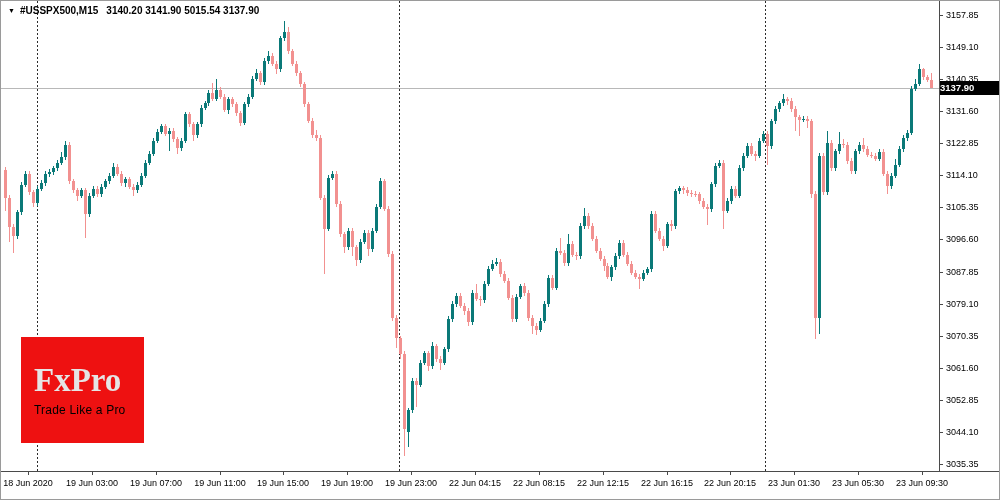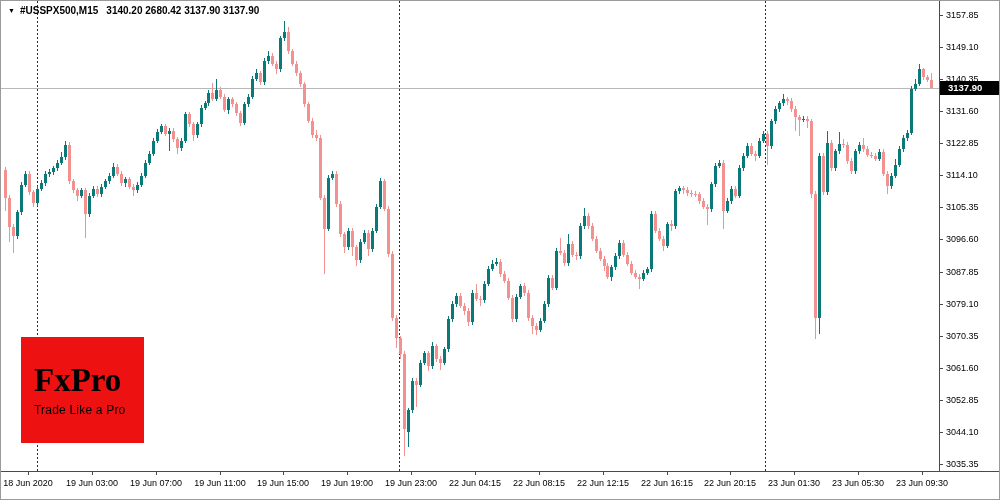--- a/index.html
+++ b/index.html
@@ -5,27 +5,27 @@
   html,body{margin:0;padding:0;background:#fff;}
   #app{position:relative;width:1000px;height:500px;background:#ffffff;
        border:1px solid #9a9a9a;box-sizing:border-box;overflow:hidden;
        font-family:"Liberation Sans",sans-serif;-webkit-font-smoothing:none;}
   #chart-svg{position:absolute;left:0;top:0;}
   .chart-title{position:absolute;left:7px;top:4px;font-size:10px;font-weight:700;color:#000;
                letter-spacing:0;white-space:nowrap;z-index:5;}
   .chart-title .marker{font-size:7px;margin-right:5px;vertical-align:1px;}
   .chart-title .ohlc{margin-left:8px;}
   .price-tag{position:absolute;left:939px;top:80px;width:60px;height:14px;background:#000;
-             color:#fff;font-size:9.5px;font-weight:700;line-height:14px;padding-left:8px;
+             color:#fff;font-size:9.5px;font-weight:700;line-height:14px;padding-left:0;
              box-sizing:border-box;z-index:6;}
   .logo{position:absolute;left:20px;top:336px;width:123px;height:106px;background:#ee1111;
         display:flex;flex-direction:column;justify-content:center;padding-left:13px;
         box-sizing:border-box;z-index:4;}
   .logo .brand{font-family:"Liberation Serif",serif;font-weight:700;font-size:33px;
-               color:#000000;line-height:1;}
+               color:#e5e5e5;line-height:1;}
   .logo .tagline{font-size:12px;color:#000000;margin-top:6px;letter-spacing:.2px;}
 </style>
 </head>
 <body>
 
 <div id="app">
   <svg id="chart-svg" width="1000" height="500" shape-rendering="crispEdges">
       <line x1="36.5" y1="0" x2="36.5" y2="470" stroke="#2b2b2b" stroke-width="1" stroke-dasharray="2,2"></line>
       <line x1="398.5" y1="0" x2="398.5" y2="470" stroke="#2b2b2b" stroke-width="1" stroke-dasharray="2,2"></line>
       <line x1="764.5" y1="0" x2="764.5" y2="470" stroke="#2b2b2b" stroke-width="1" stroke-dasharray="2,2"></line>
@@ -556,21 +556,21 @@
       <text x="729" y="485" fill="#000000" font-size="9px" font-family="Liberation Sans, sans-serif" text-anchor="middle">22 Jun 20:15</text>
       <line x1="793.5" y1="470" x2="793.5" y2="474" stroke="#4a4a4a" stroke-width="1"></line>
       <text x="793" y="485" fill="#000000" font-size="9px" font-family="Liberation Sans, sans-serif" text-anchor="middle">23 Jun 01:30</text>
       <line x1="857.5" y1="470" x2="857.5" y2="474" stroke="#4a4a4a" stroke-width="1"></line>
       <text x="857" y="485" fill="#000000" font-size="9px" font-family="Liberation Sans, sans-serif" text-anchor="middle">23 Jun 05:30</text>
       <line x1="921.5" y1="470" x2="921.5" y2="474" stroke="#4a4a4a" stroke-width="1"></line>
       <text x="921" y="485" fill="#000000" font-size="9px" font-family="Liberation Sans, sans-serif" text-anchor="middle">23 Jun 09:30</text>
     </svg>
 
   <div class="chart-title">
-    <span class="marker">▼</span><span>#USSPX500,M15</span><span class="ohlc">3140.20 2680.42 3137.90 3137.90</span>
+    <span class="marker">▼</span><span>#USSPX500,M15</span><span class="ohlc">3140.20 3141.90 5015.54 3137.90</span>
   </div>
 
   <div class="price-tag">3137.90</div>
 
   <div class="logo">
     <div class="brand">FxPro</div>
     <div class="tagline">Trade Like a Pro</div>
   </div>
 </div>
 

